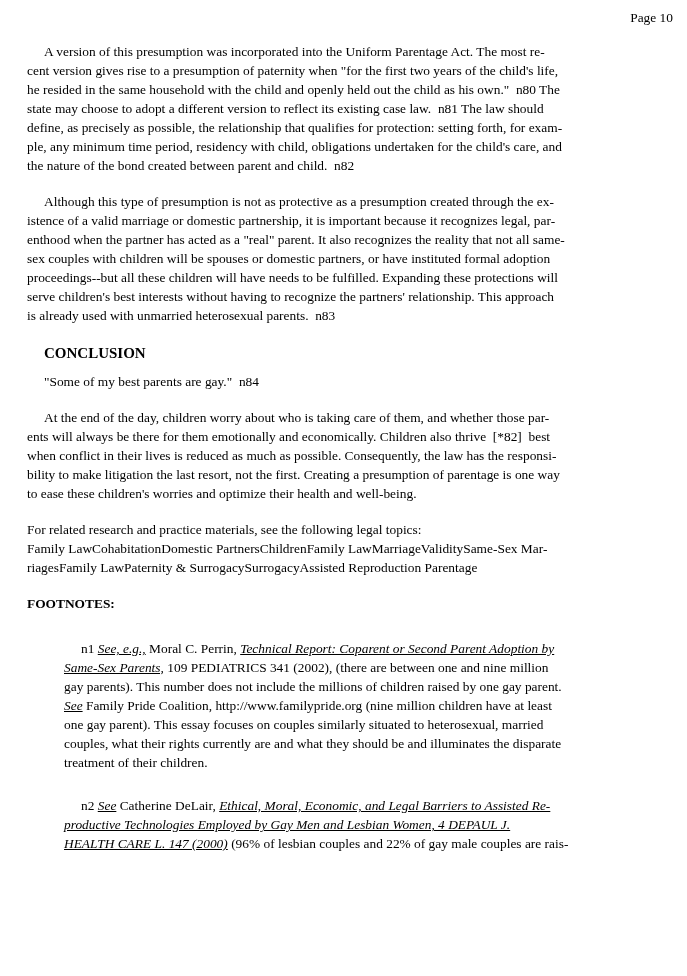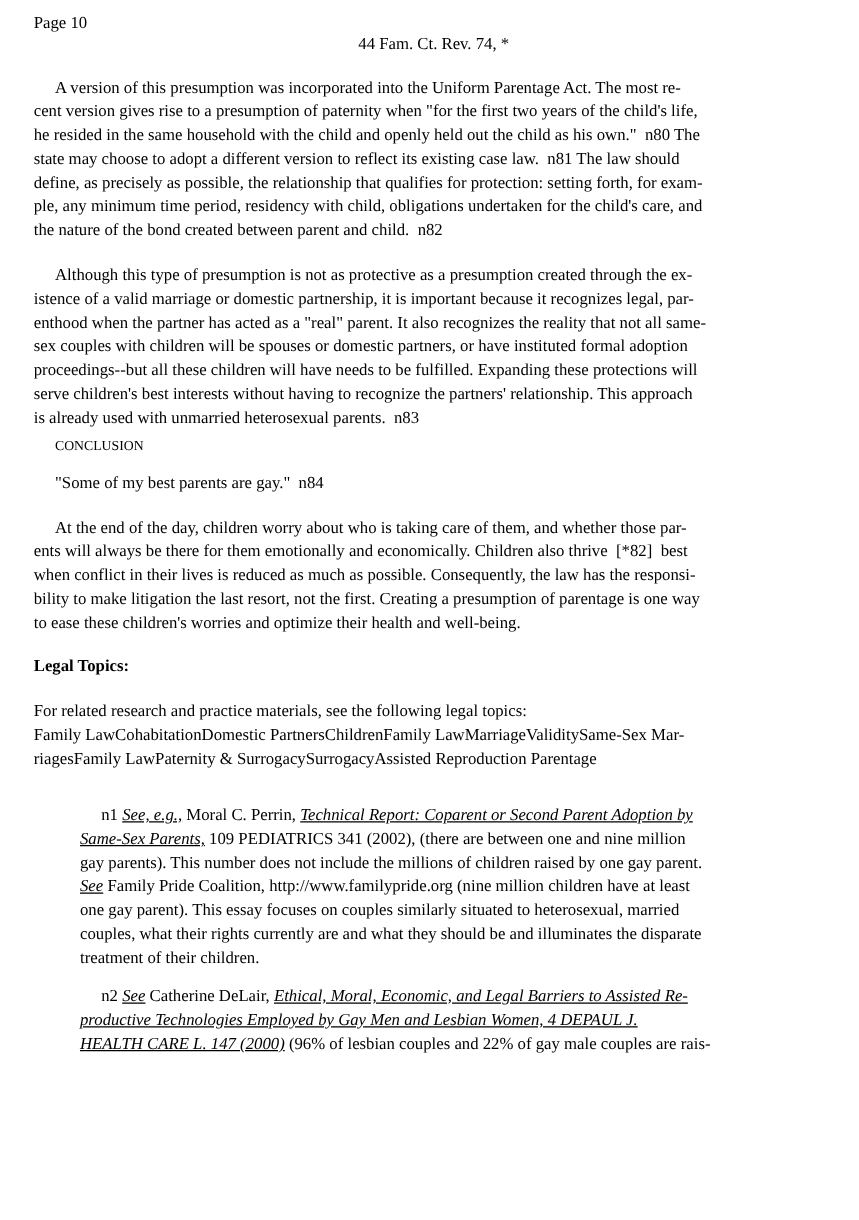--- a/index.html
+++ b/index.html
@@ -11,39 +11,40 @@
     background: #ffffff;
     color: #000000;
     font-family: "Liberation Serif", "DejaVu Serif", serif;
     font-size: 13.4px;
     line-height: 19px;
     padding: 10px 20px 0 27px;
     overflow: hidden;
   }
   .page * { margin: 0; padding: 0; font-weight: normal; }
   .page-number {
+    text-align: right;
     line-height: 15px;
     margin-right: -6px;
   }
   .citation {
     text-align: center;
     line-height: 16px;
     margin-top: 2px;
   }
   .para {
     white-space: pre-wrap;
     text-indent: 17px;
     margin-top: 17px;
   }
   .para-first { margin-top: 40px; }
   .conclusion-heading {
-    font-weight: normal;
+    font-weight: bold;
     text-indent: 17px;
-    margin-top: 5px;
-    font-size: 11px;
+    margin-top: 19px;
+    font-size: 15px;
   }
   .quote {
     white-space: pre-wrap;
     text-indent: 17px;
     margin-top: 9px;
   }
   .flush-heading {
     font-weight: bold;
     font-size: 13.4px;
   }
@@ -53,29 +54,28 @@
     margin-top: 17px;
   }
   .footnotes-heading { margin-top: 17px; }
   .footnote {
     white-space: pre-wrap;
     text-indent: 17px;
     margin-left: 37px;
     margin-right: 26px;
   }
   .footnote-1 { margin-top: 26px; }
-  .footnote-2 { margin-top: 12px; }
+  .footnote-2 { margin-top: 24px; }
   .it { font-style: italic; text-decoration: underline; }
 </style>
 </head>
 <body>
 
 <div class="page">
   <div class="page-number">Page 10</div>
-  <div class="citation">44 Fam. Ct. Rev. 74, *</div>
 
   <p class="para">A version of this presumption was incorporated into the Uniform Parentage Act. The most re-
 cent version gives rise to a presumption of paternity when "for the first two years of the child's life,
 he resided in the same household with the child and openly held out the child as his own."  n80 The
 state may choose to adopt a different version to reflect its existing case law.  n81 The law should
 define, as precisely as possible, the relationship that qualifies for protection: setting forth, for exam-
 ple, any minimum time period, residency with child, obligations undertaken for the child's care, and
 the nature of the bond created between parent and child.  n82</p>
   <p class="para">Although this type of presumption is not as protective as a presumption created through the ex-
 istence of a valid marriage or domestic partnership, it is important because it recognizes legal, par-
@@ -86,25 +86,25 @@
 is already used with unmarried heterosexual parents.  n83</p>
 
   <h2 class="conclusion-heading">CONCLUSION</h2>
   <p class="quote">"Some of my best parents are gay."  n84</p>
   <p class="para">At the end of the day, children worry about who is taking care of them, and whether those par-
 ents will always be there for them emotionally and economically. Children also thrive  [*82]  best
 when conflict in their lives is reduced as much as possible. Consequently, the law has the responsi-
 bility to make litigation the last resort, not the first. Creating a presumption of parentage is one way
 to ease these children's worries and optimize their health and well-being.</p>
 
-  <h2 class="flush-heading legal-topics-heading">Legal Topics:</h2>
   <p class="topics-text">For related research and practice materials, see the following legal topics:
 Family LawCohabitationDomestic PartnersChildrenFamily LawMarriageValiditySame-Sex Mar-
 riagesFamily LawPaternity &amp; SurrogacySurrogacyAssisted Reproduction Parentage</p>
 
+  <h2 class="flush-heading footnotes-heading">FOOTNOTES:</h2>
 
   <p class="footnote footnote-1"><span>n1 </span><span class="it">See, e.g.,</span><span> Moral C. Perrin, </span><span class="it">Technical Report: Coparent or Second Parent Adoption by
 Same-Sex Parents,</span><span> 109 PEDIATRICS 341 (2002), (there are between one and nine million
 gay parents). This number does not include the millions of children raised by one gay parent.
 </span><span class="it">See</span><span> Family Pride Coalition, http://www.familypride.org (nine million children have at least
 one gay parent). This essay focuses on couples similarly situated to heterosexual, married
 couples, what their rights currently are and what they should be and illuminates the disparate
 treatment of their children.</span></p>
 
   <p class="footnote footnote-2"><span>n2 </span><span class="it">See</span><span> Catherine DeLair, </span><span class="it">Ethical, Moral, Economic, and Legal Barriers to Assisted Re-

